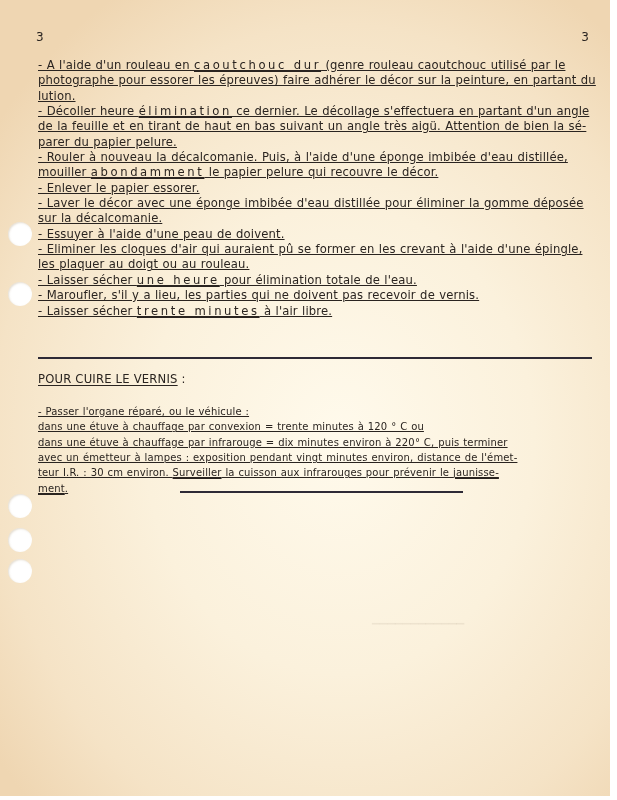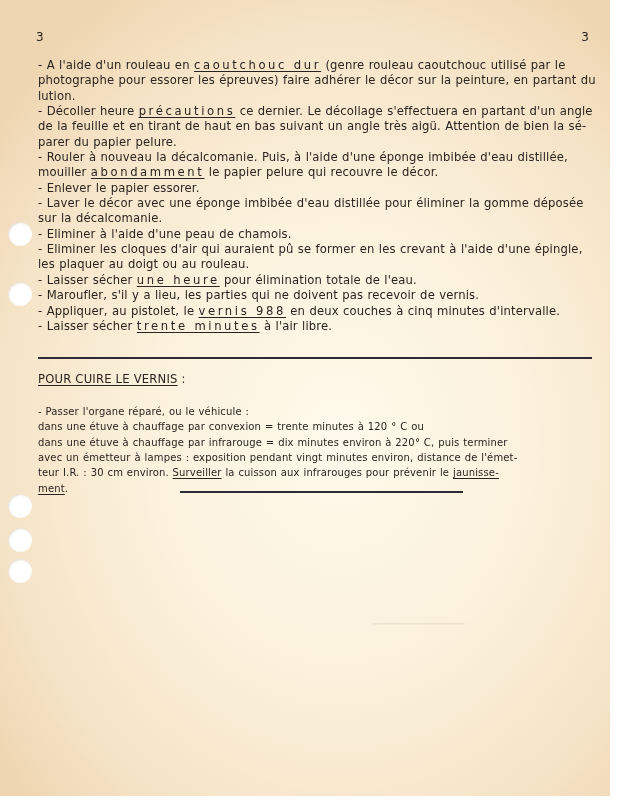--- a/index.html
+++ b/index.html
@@ -50,20 +50,21 @@
       width: 556px;
       font-size: 11.6px;
       line-height: 15.35px;
       letter-spacing: 0.15px;
       word-spacing: 0.5px;
     }
     .line {
       white-space: nowrap;
       display: block;
       text-align: justify;
+      text-decoration: underline;
     }
     .u {
       text-decoration: underline;
       text-underline-offset: 2px;
       text-decoration-thickness: 1px;
     }
     .u.spaced {
       letter-spacing: 2.6px;
     }
 
@@ -133,34 +134,33 @@
   <div class="hole" style="top:528px;"></div>
   <div class="hole" style="top:559px;"></div>
 
   <div class="page-num left">3</div>
   <div class="page-num right">3</div>
 
   <div class="body-text" id="instructions">
       <span class="line"><span>- A l'aide d'un rouleau en </span><span class="u spaced">caoutchouc dur</span><span> (genre rouleau caoutchouc utilisé par le</span></span>
       <span class="line"><span>photographe pour essorer les épreuves) faire adhérer le décor sur la peinture, en partant du</span></span>
       <span class="line"><span>lution.</span></span>
-      <span class="line"><span>- Décoller heure </span><span class="u spaced">précautions</span><span> ce dernier. Le décollage s'effectuera en partant d'un angle</span></span>
+      <span class="line"><span>- Décoller heure </span><span class="u spaced">élimination</span><span> ce dernier. Le décollage s'effectuera en partant d'un angle</span></span>
       <span class="line"><span>de la feuille et en tirant de haut en bas suivant un angle très aigü. Attention de bien la sé-</span></span>
       <span class="line"><span>parer du papier pelure.</span></span>
       <span class="line"><span>- Rouler à nouveau la décalcomanie. Puis, à l'aide d'une éponge imbibée d'eau distillée,</span></span>
       <span class="line"><span>mouiller </span><span class="u spaced">abondamment</span><span>  le papier pelure qui recouvre le décor.</span></span>
       <span class="line"><span>- Enlever le papier essorer.</span></span>
       <span class="line"><span>- Laver le décor avec une éponge imbibée d'eau distillée pour éliminer la gomme déposée</span></span>
       <span class="line"><span>sur la décalcomanie.</span></span>
-      <span class="line"><span>- Eliminer à l'aide d'une peau de chamois.</span></span>
+      <span class="line"><span>- Essuyer à l'aide d'une peau de doivent.</span></span>
       <span class="line"><span>- Eliminer les cloques d'air qui auraient pû se former en les crevant à l'aide d'une épingle,</span></span>
       <span class="line"><span>les plaquer au doigt ou au rouleau.</span></span>
       <span class="line"><span>- Laisser sécher </span><span class="u spaced">une heure</span><span>  pour élimination totale de l'eau.</span></span>
       <span class="line"><span>- Maroufler, s'il y a lieu, les parties qui ne doivent pas recevoir de vernis.</span></span>
-      <span class="line"><span>- Appliquer, au pistolet, le </span><span class="u spaced">vernis 988</span><span> en deux couches à cinq minutes d'intervalle.</span></span>
       <span class="line"><span>- Laisser sécher </span><span class="u spaced">trente minutes</span><span>  à l'air libre.</span></span>
     </div>
 
   <div class="rule-long"></div>
 
   <div class="section-title">
     <span class="u">POUR CUIRE LE VERNIS</span><span> :</span>
   </div>
 
   <div class="section-body" id="section-body">

